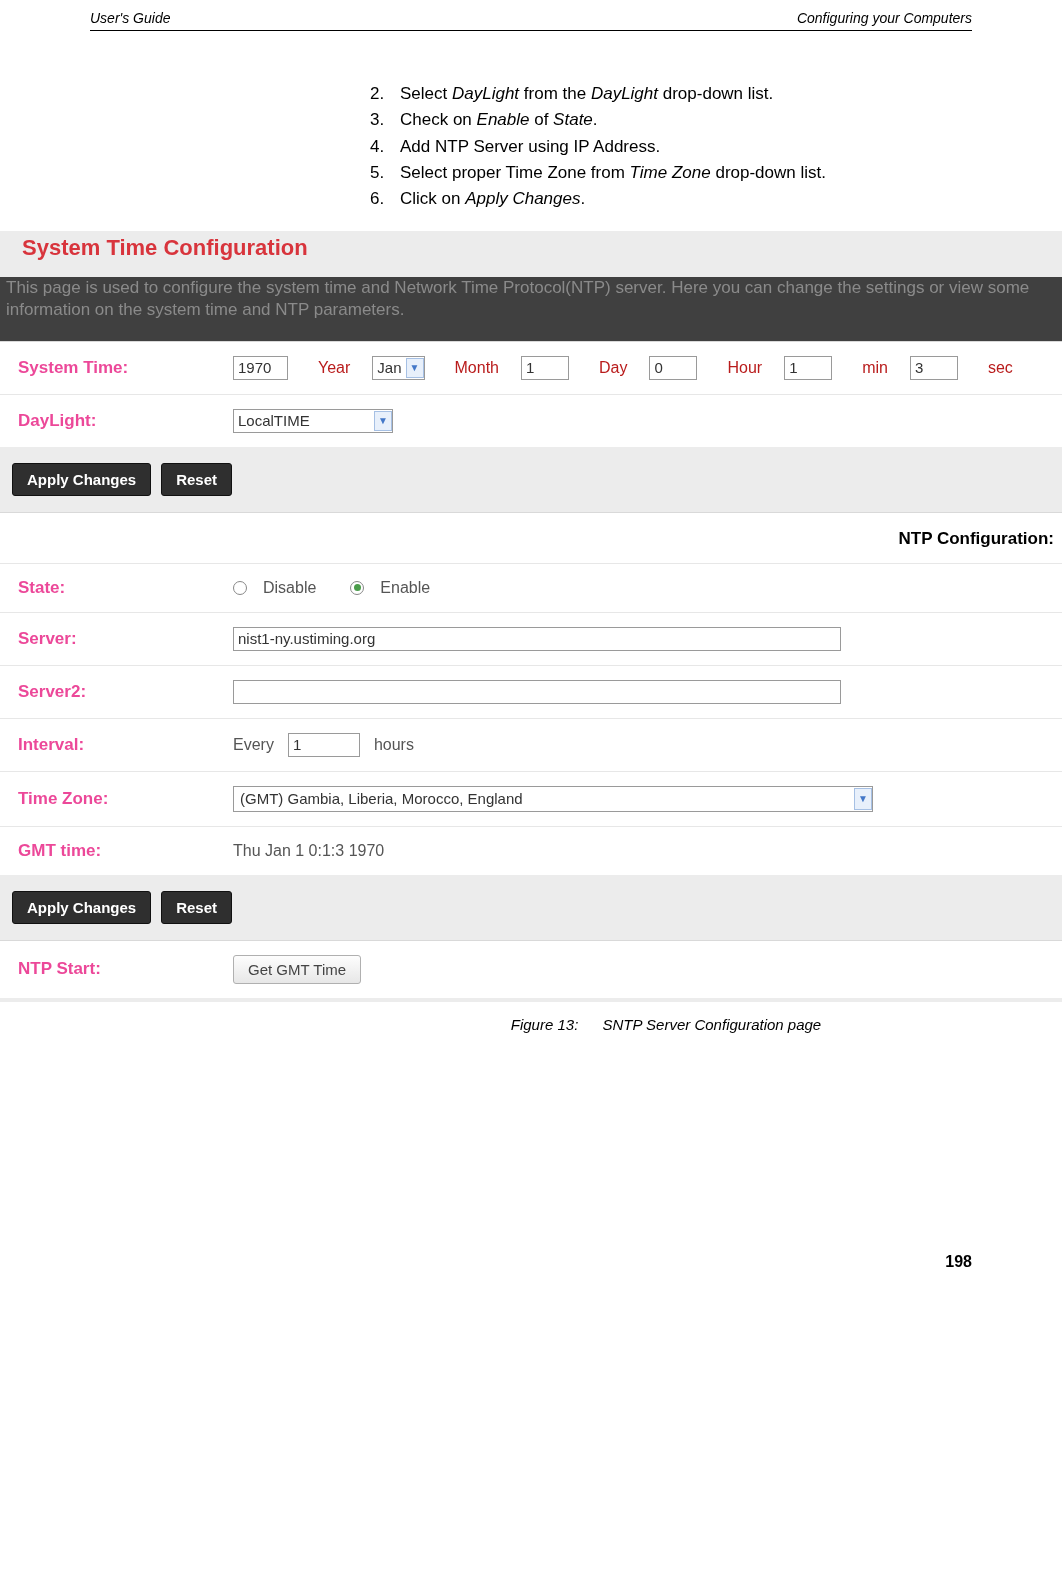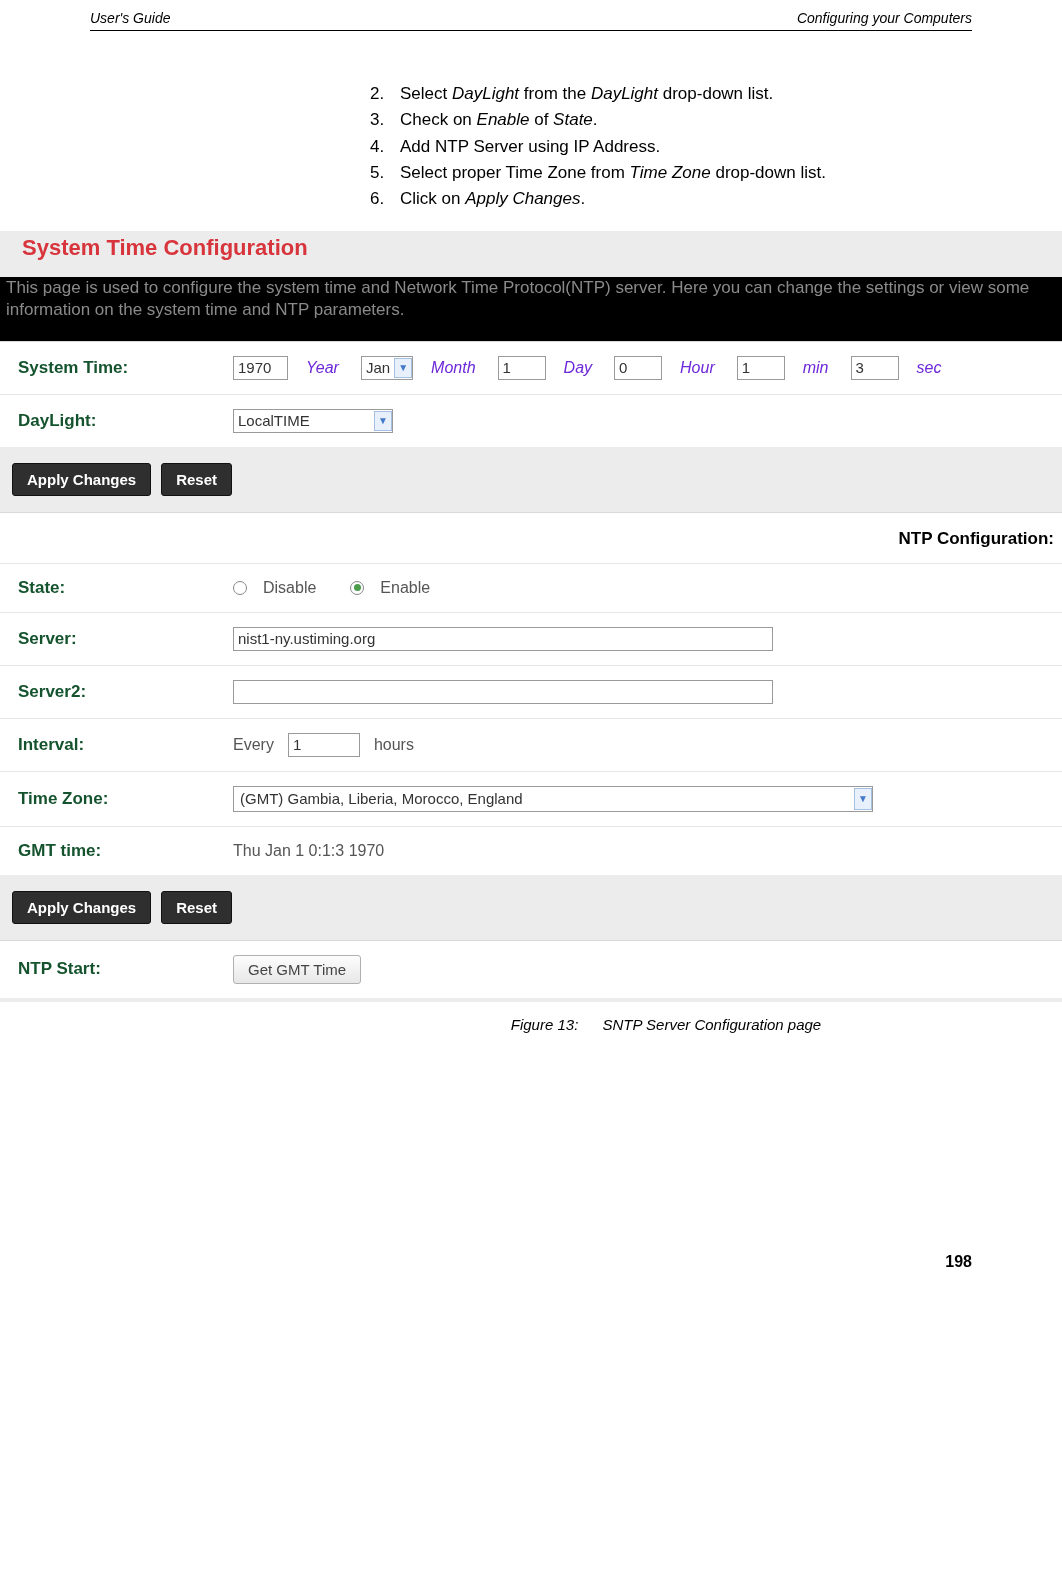--- a/index.html
+++ b/index.html
@@ -40,39 +40,39 @@
     color: #d8343c;
     font-size: 22px;
     font-weight: bold;
     background: #ececec;
   }
   .scr .desc {
     color: #8a8a8a;
     font-size: 17px;
     padding: 0 0 20px 6px;
     line-height: 1.3;
-    background: #000000;
+    background: #404040;
   }
   .panel {
     background: #fff;
     border-top: 1px solid #d9d9d9;
   }
   .row {
     display: flex;
     align-items: center;
     border-bottom: 1px solid #e7e7e7;
     padding: 14px 0 14px 18px;
   }
   .row:last-child { border-bottom: none; }
   .row-label {
     width: 215px;
     flex-shrink: 0;
     font-weight: bold;
     font-size: 17px;
-    color: #14532d;
+    color: #ec4899;
   }
   .row-content {
     display: flex;
     align-items: center;
     gap: 14px;
     font-size: 16px;
     color: #555;
     flex: 1;
   }
   .inp {
@@ -101,21 +101,21 @@
     height: 20px;
     background: #e8f0fb;
     border: 1px solid #a6c0e4;
     margin-left: 4px;
     display: inline-flex;
     align-items: center;
     justify-content: center;
     color: #4478c8;
     font-size: 10px;
   }
-  .unit { margin: 0 8px 0 4px; color: #6d28d9; font-style: italic; }
+  .unit { margin: 0 8px 0 16px; color: #b91c1c; }
   .btn-bar {
     background: #ececec;
     padding: 16px 0 16px 12px;
     display: flex;
     gap: 10px;
   }
   .btn-dark {
     background: #2f2f2f;
     color: #fff;
     border: 1px solid #111;
@@ -185,21 +185,21 @@
     font-size: 15px;
     margin: 14px 0 0 270px;
   }
   .caption .fignum { margin-right: 20px; }
   .page-num {
     text-align: right;
     font-weight: bold;
     font-size: 16px;
     padding: 220px 90px 20px 0;
   }
-  .srv-inp { width: 540px; }
+  .srv-inp { width: 608px; }
   .daylight-sel { width: 160px; justify-content: space-between; display:flex;}
   .thin-gap { background:#ececec; height:4px; }
 </style>
 </head>
 <body>
 
 <div class="page-header">
   <span>User's Guide</span>
   <span>Configuring your Computers</span>
 </div>

